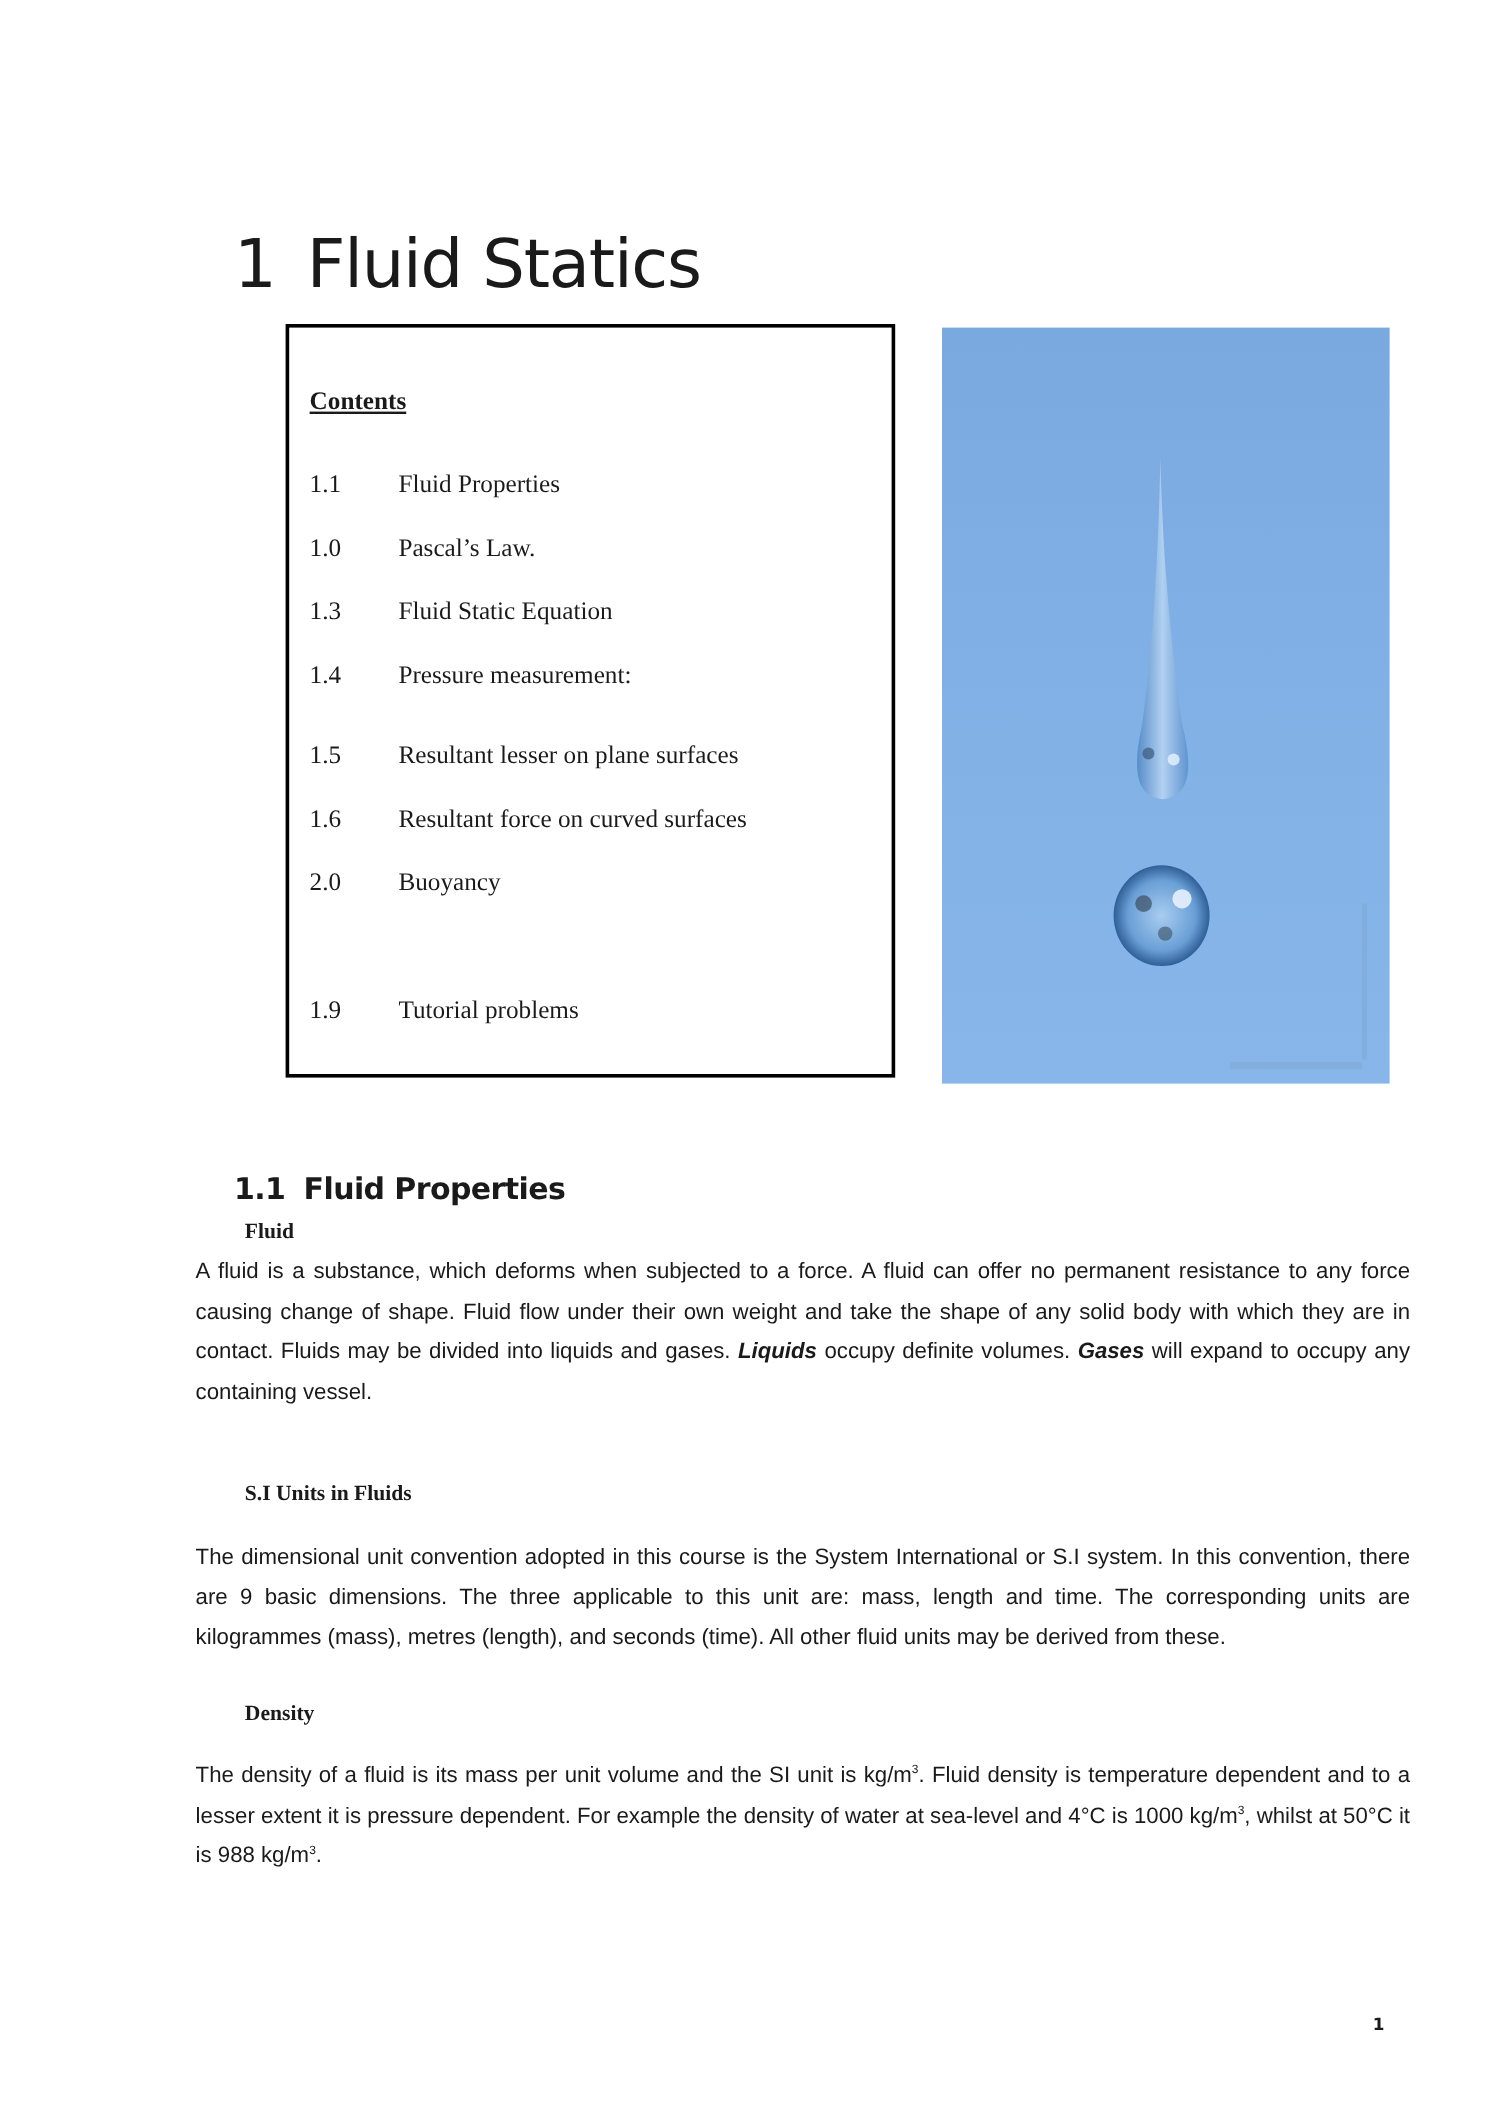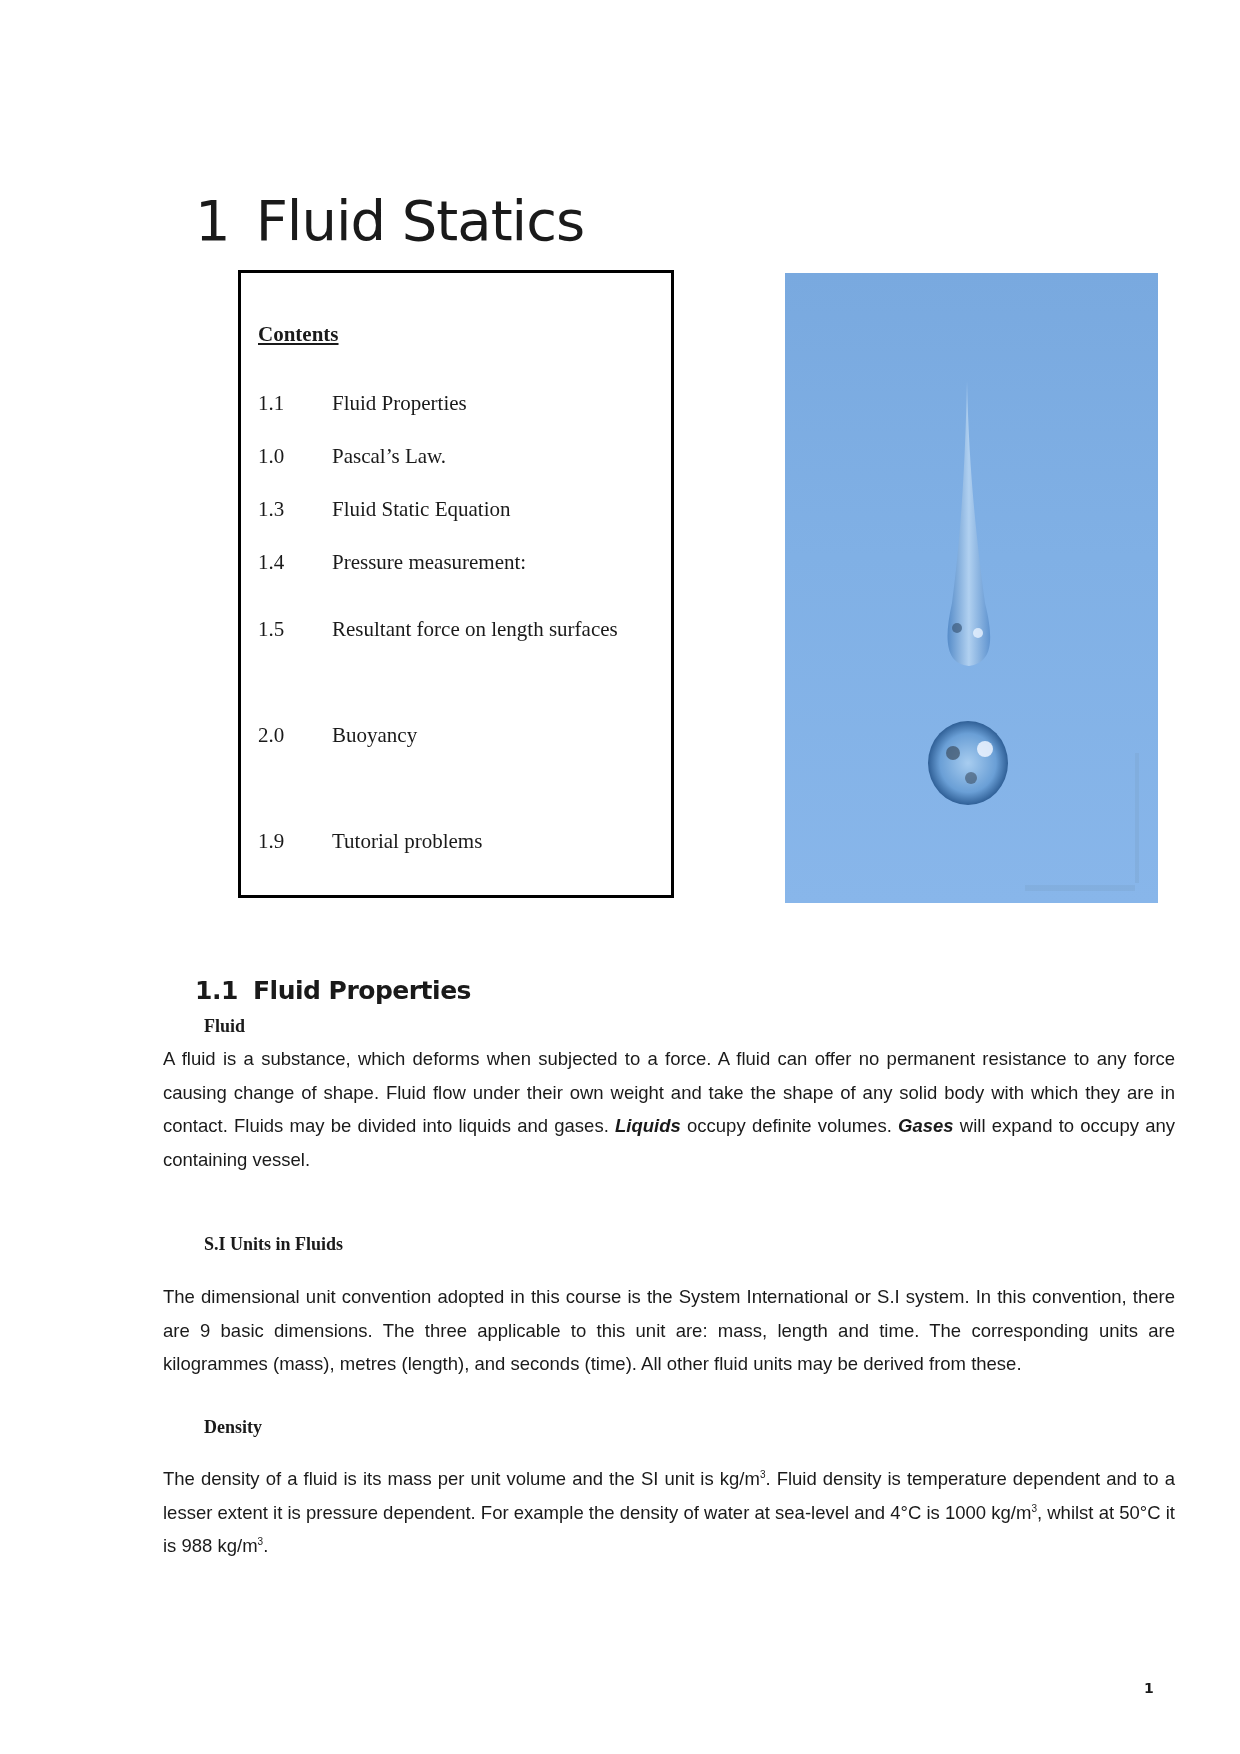--- a/index.html
+++ b/index.html
@@ -1,20 +1,20 @@
 <!DOCTYPE html>
 <html><head>
 <meta charset="utf-8">
 <style>
   html, body { margin:0; padding:0; background:#ffffff; }
   body { width:1240px; height:1754px; position:relative; overflow:hidden; color:#1a1a1a; }
   .abs { position:absolute;margin-left:32px; }
   .chapter-title { left:163px; top:150px; font-family:"DejaVu Sans", sans-serif; font-size:56px; font-weight:normal; letter-spacing:-1px; white-space:nowrap; }
   .chapter-title .num { margin-right:26px; }
-  .toc-box { left:206px; top:270px; width:436px; height:628px; border:3px solid #000; box-sizing:border-box; background:#fff;padding-left:44px; }
+  .toc-box { left:206px; top:270px; width:508px; height:628px; border:3px solid #000; box-sizing:border-box; background:#fff;padding-left:44px; }
   .toc-title { position:absolute; left:17px; top:49px; font-family:"Liberation Serif", serif; font-weight:bold; font-size:21px; text-decoration:underline; }
   .toc-item { position:absolute; left:17px; font-family:"Liberation Serif", serif; font-size:21px; white-space:nowrap; }
   .toc-item .n { display:inline-block; width:74px; }
   .photo { left:753px; top:273px; width:373px; height:630px; background:linear-gradient(180deg,#79a9df 0%,#80b0e5 45%,#88b6ea 100%); overflow:hidden; }
   .h2 { left:163px; top:955px; font-family:"DejaVu Sans", sans-serif; font-size:25px; white-space:nowrap; letter-spacing:-0.5px; }
   .h2 .n { display:inline-block; width:58px; }
   .h3 { left:172px; font-family:"Liberation Serif", serif; font-weight:bold; font-size:18px; white-space:nowrap; }
   .para { left:163px; width:1012px; font-family:Liberation Sans, sans-serif; font-size:18.5px; line-height:33.5px; text-align:justify; }
   .page-num { left:1112px; top:1680px; font-family:"DejaVu Sans", sans-serif; font-weight:bold; font-size:14px; }
   sup { font-size:10px; vertical-align:super; line-height:0; }
@@ -23,21 +23,22 @@
 <body>
 
 <h1 class="abs chapter-title"><span class="num">1</span><span>Fluid Statics</span></h1>
 
 <div class="abs toc-box">
   <div class="toc-title">Contents</div>
   <div class="toc-item" style="top:118px"><span class="n">1.1</span><span>Fluid Properties</span></div>
   <div class="toc-item" style="top:171px"><span class="n">1.0</span><span>Pascal’s Law.</span></div>
   <div class="toc-item" style="top:224px"><span class="n">1.3</span><span>Fluid Static Equation</span></div>
   <div class="toc-item" style="top:277px"><span class="n">1.4</span><span>Pressure measurement:</span></div>
-  <div class="toc-item" style="top:344px"><span class="n">1.5</span><span>Resultant force on length surfaces</span></div>
+  <div class="toc-item" style="top:344px"><span class="n">1.5</span><span>Resultant lesser on plane surfaces</span></div>
+  <div class="toc-item" style="top:397px"><span class="n">1.6</span><span>Resultant force on curved surfaces</span></div>
   <div class="toc-item" style="top:450px"><span class="n">2.0</span><span>Buoyancy</span></div>
   <div class="toc-item" style="top:556px"><span class="n">1.9</span><span>Tutorial problems</span></div>
 </div>
 
 <div class="abs photo">
   <svg width="373" height="630" viewBox="0 0 373 630">
     <defs>
       <linearGradient id="dg" x1="0" y1="0" x2="1" y2="0">
         <stop offset="0" stop-color="#4f86c4"></stop>
         <stop offset="0.5" stop-color="#b9d6f2"></stop>

